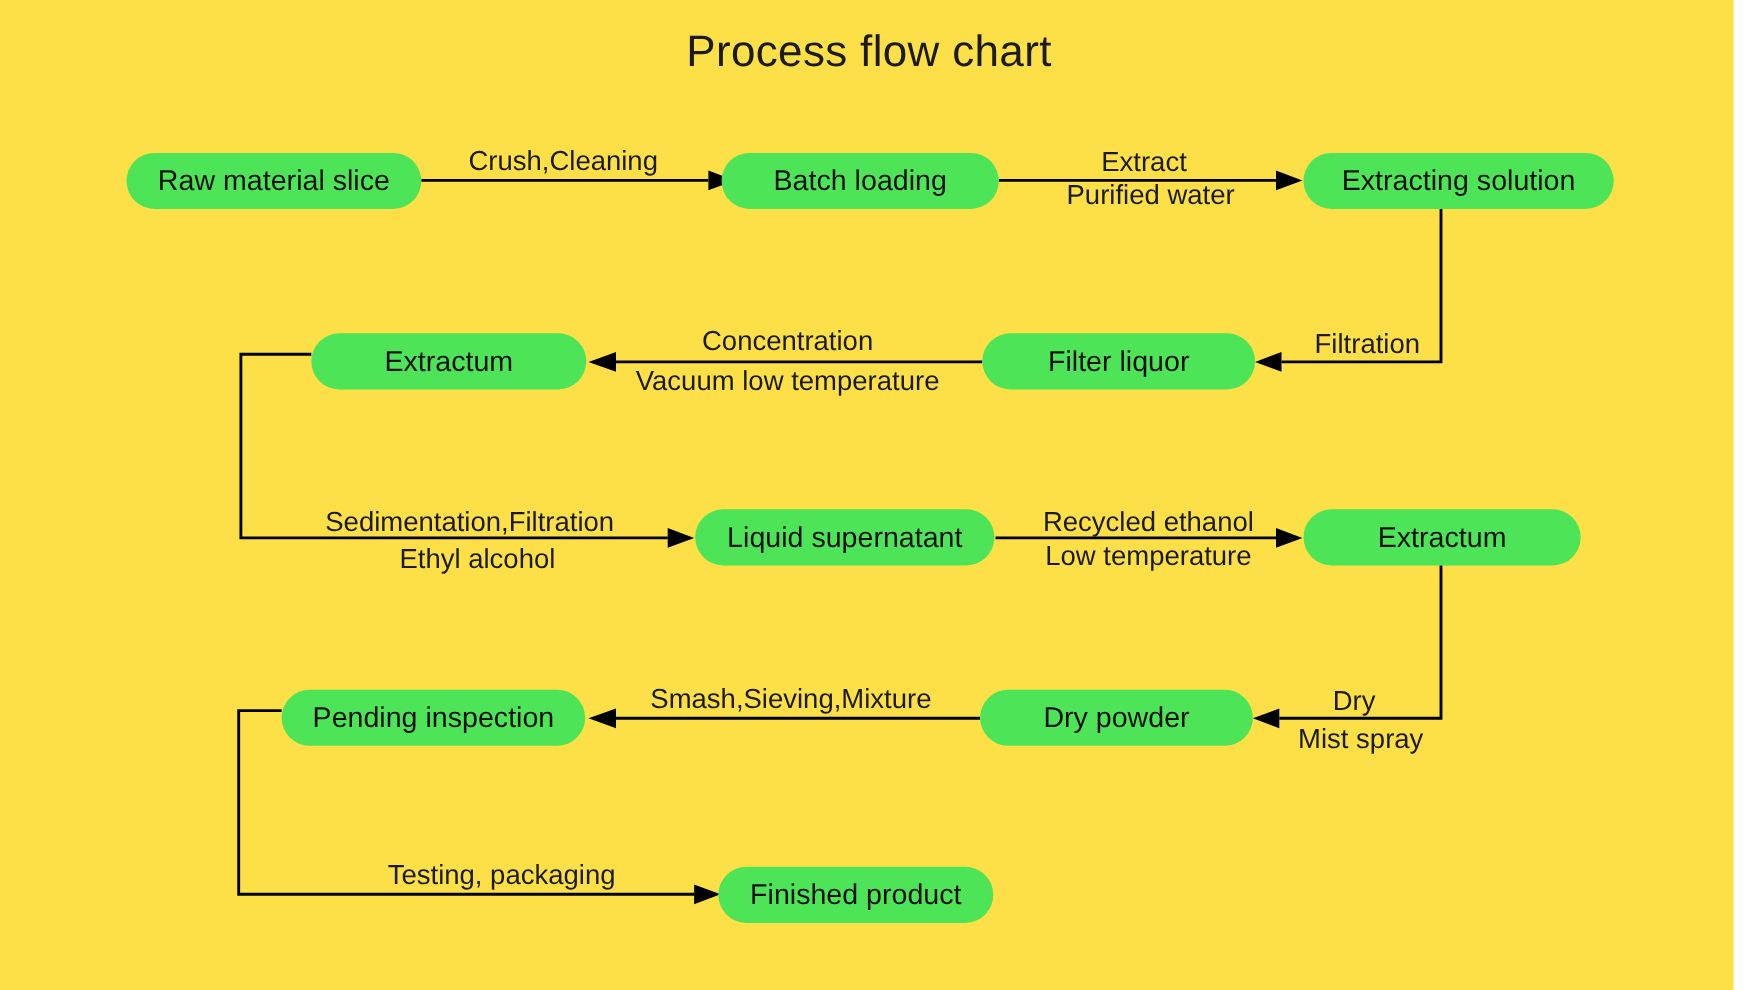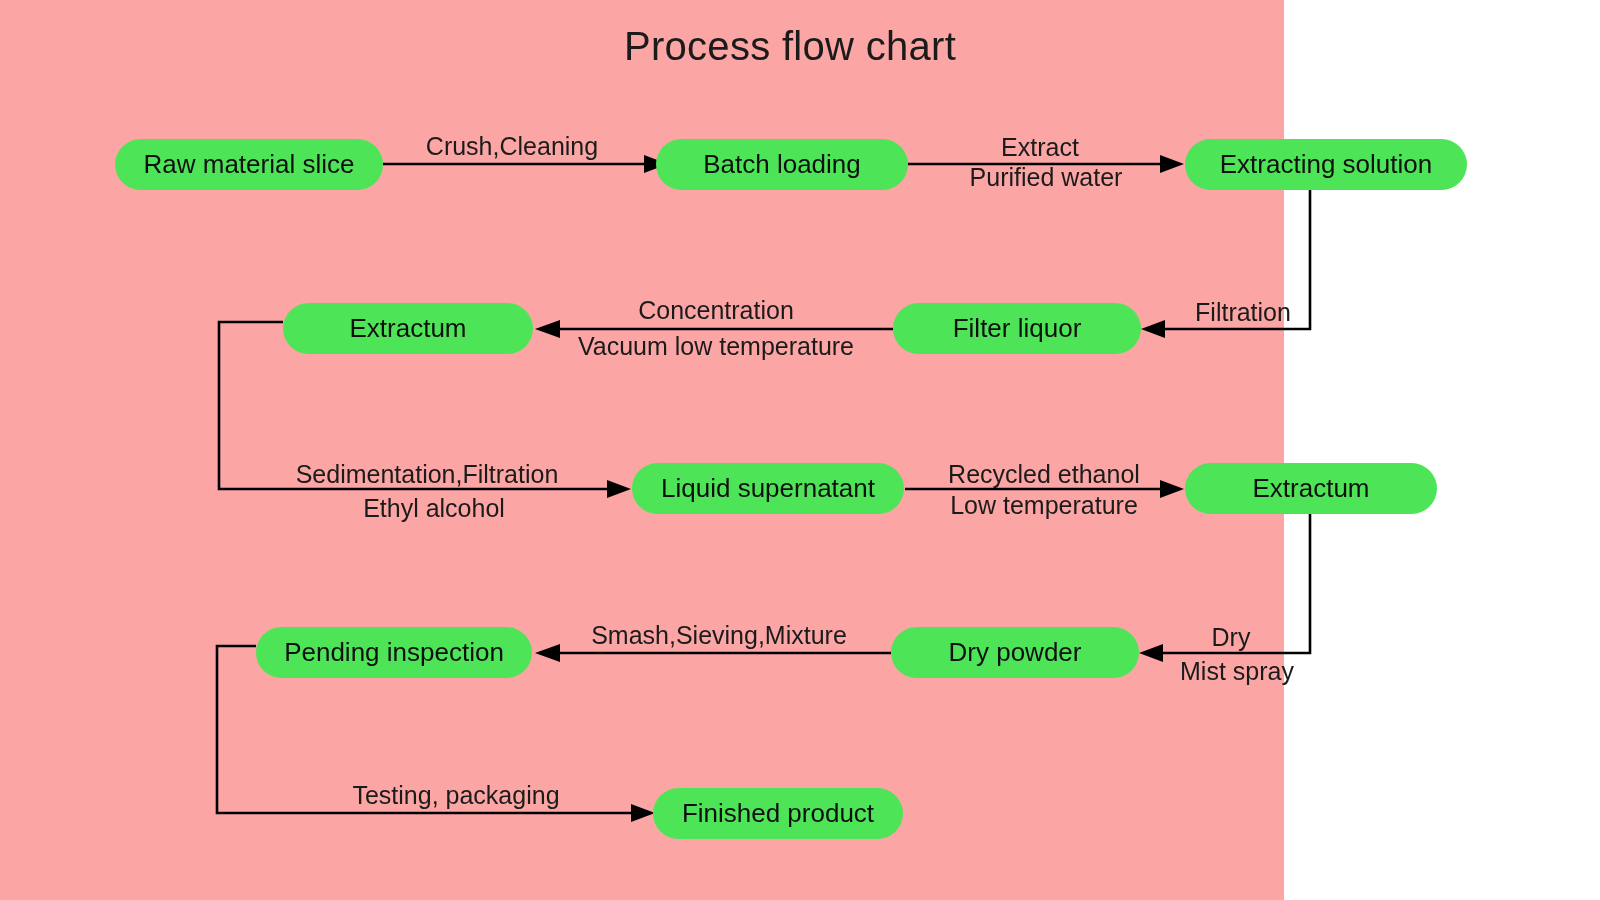--- a/index.html
+++ b/index.html
@@ -8,23 +8,23 @@
     background: #ffffff;
   }
   body {
     width: 1600px;
     height: 900px;
     overflow: hidden;
     font-family: "Liberation Sans", sans-serif;
   }
   #flow-root {
     position: relative;
-    width: 1284px;
+    width: 1576px;
     height: 900px;
-    background: #fca5a5;
+    background: #fde047;
   }
   svg.flow-canvas {
     position: absolute;
     top: 0;
     left: 0;
     width: 1600px;
     height: 900px;
   }
   .chart-title {
     font-family: "Liberation Sans", sans-serif;

